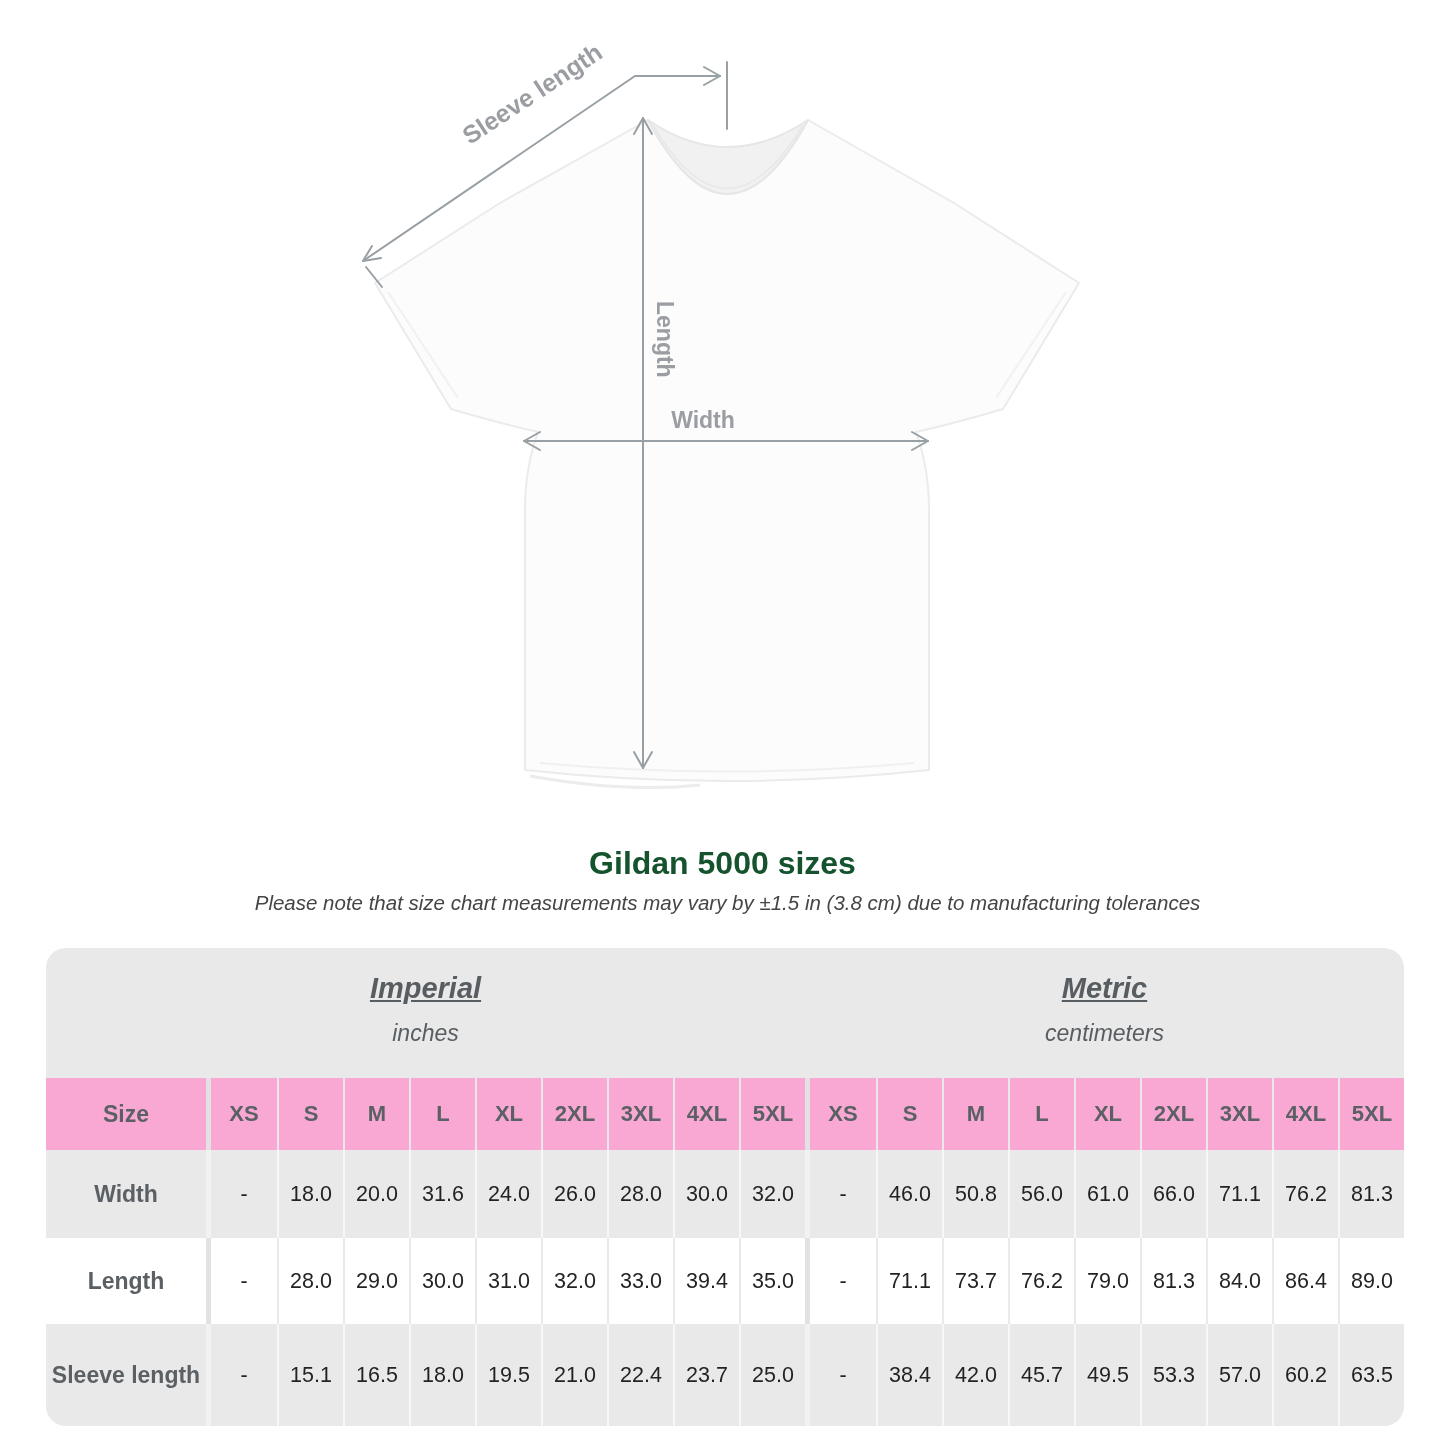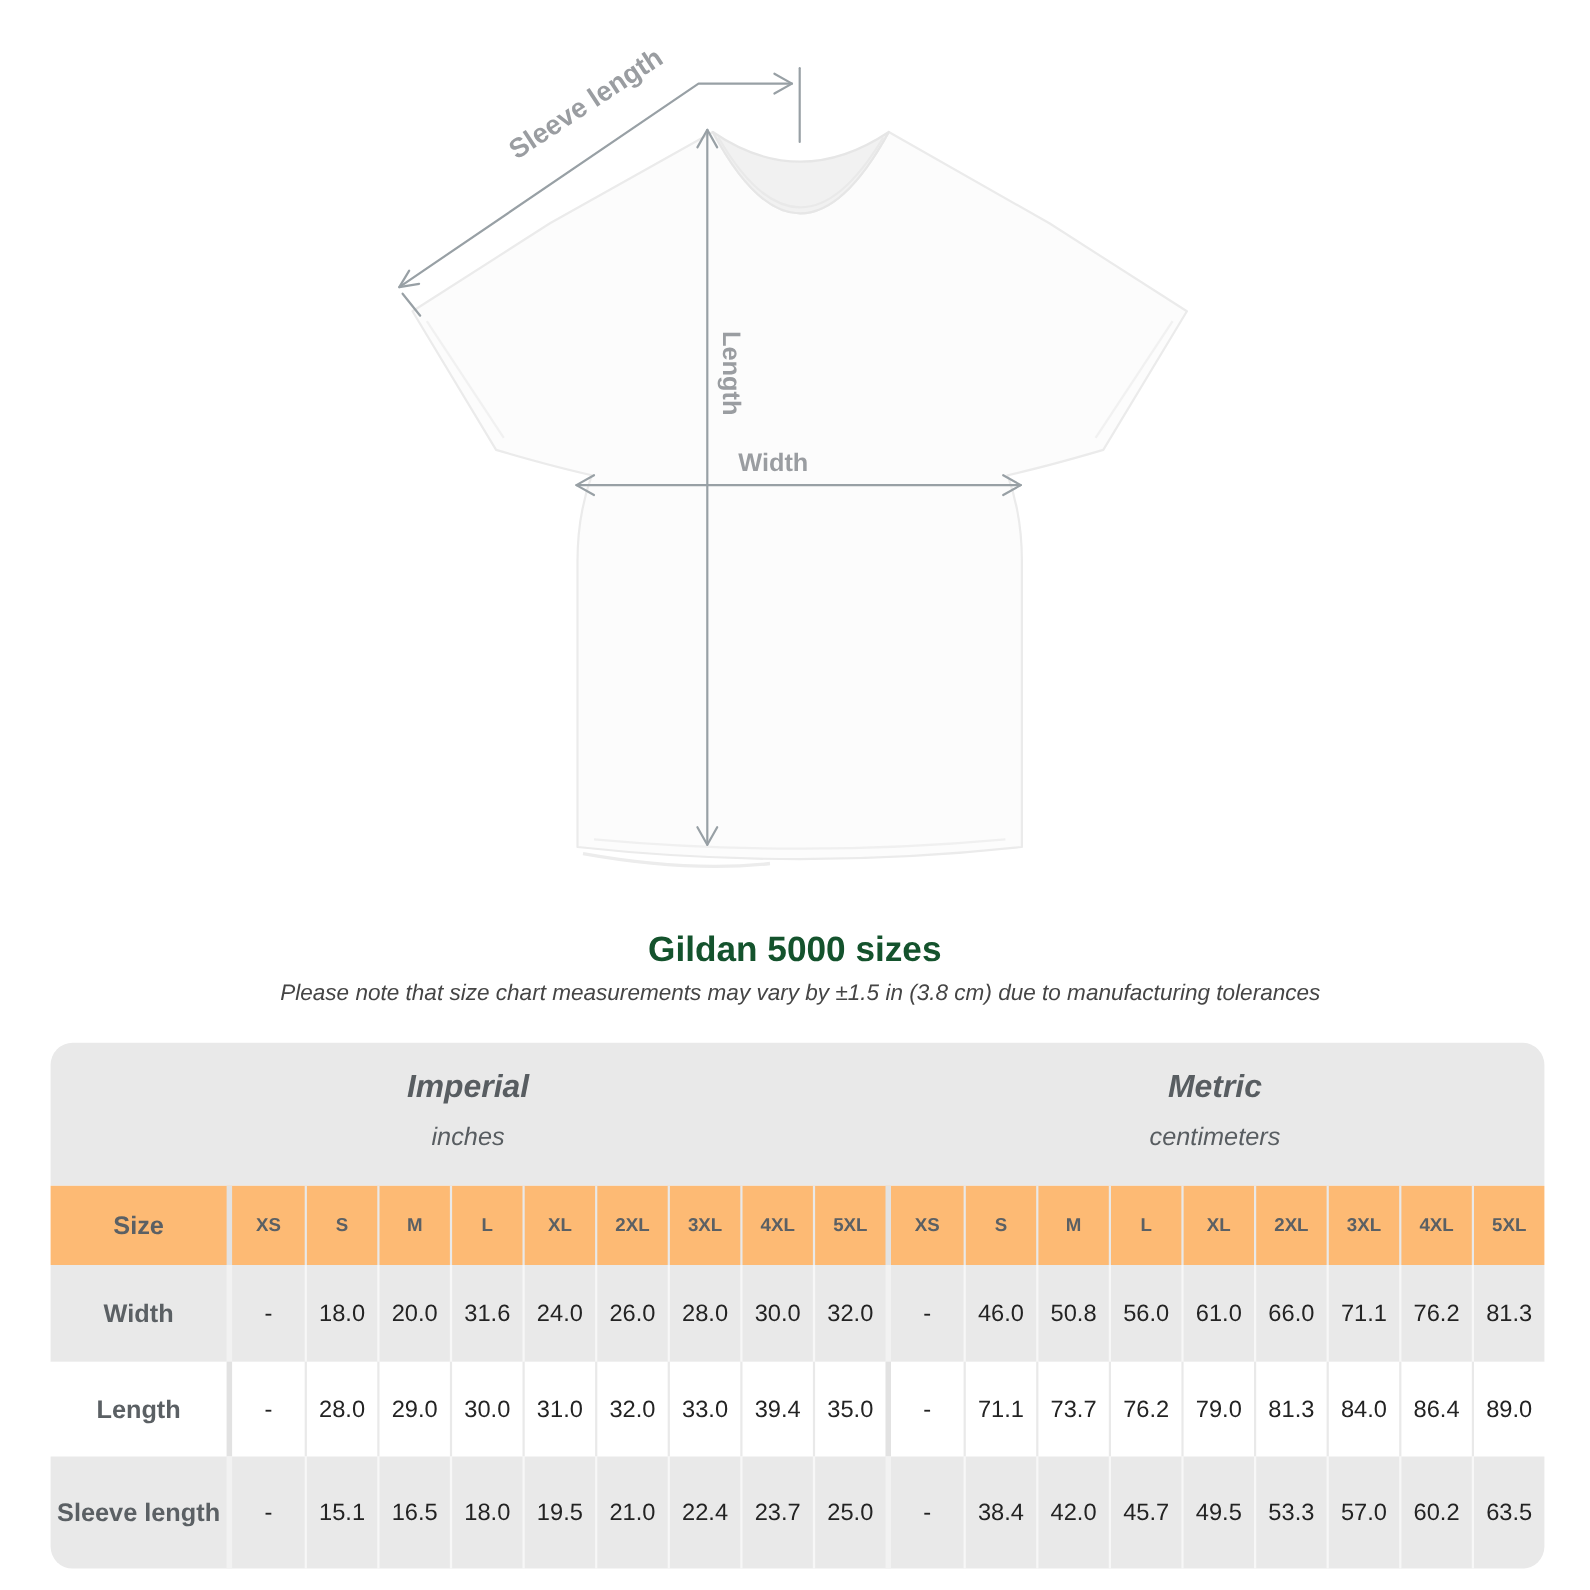--- a/index.html
+++ b/index.html
@@ -20,32 +20,32 @@
   .band{
     height:130px;background:#e9e9e9;border-radius:20px 20px 0 0;
     display:flex;
   }
   .band-half{
     display:flex;flex-direction:column;align-items:center;
     justify-content:flex-start;padding-top:24px;gap:15px;box-sizing:border-box;
   }
   .band-left{width:759px;}
   .band-right{width:599px;}
-  .band-label{font-size:29px;font-weight:bold;font-style:italic;color:#585d61;}
+  .band-label{font-size:29px;font-weight:bold;font-style:italic;color:#585d61;text-decoration:underline;}
   .band-unit{font-size:23px;font-style:italic;color:#585d61;}
   .t-row{display:grid;grid-template-columns:160px 5px repeat(9,66px) 5px repeat(9,66px);}
-  .r-head{height:72px;background:#fdba74;}
+  .r-head{height:72px;background:#f9a8d4;}
   .row-width{height:88px;}
   .row-length{height:86px;}
   .row-sleeve{height:102px;border-radius:0 0 20px 20px;}
   .r-gray{background:#e9e9e9;}
   .r-white{background:#ffffff;}
   .c{display:flex;align-items:center;justify-content:center;font-size:21.5px;color:#232323;}
   .c.lab{font-weight:bold;color:#5b6064;font-size:23px;}
-  .c.hdr{font-weight:bold;color:#5b6064;font-size:17px;}
+  .c.hdr{font-weight:bold;color:#5b6064;font-size:22px;}
   .bl{border-left:2px solid transparent;}
   .r-head .bl, .r-white .bl{border-color:#e9e9e9;}
   .r-gray .bl{border-color:#f7f7f7;}
   .r-head .sep, .r-white .sep{background:#e2e2e2;}
   .r-gray .sep{background:#f2f2f2;}
 </style>
 </head>
 <body>
 
 <svg class="diagram" width="1445" height="830" viewBox="0 0 1445 830">

